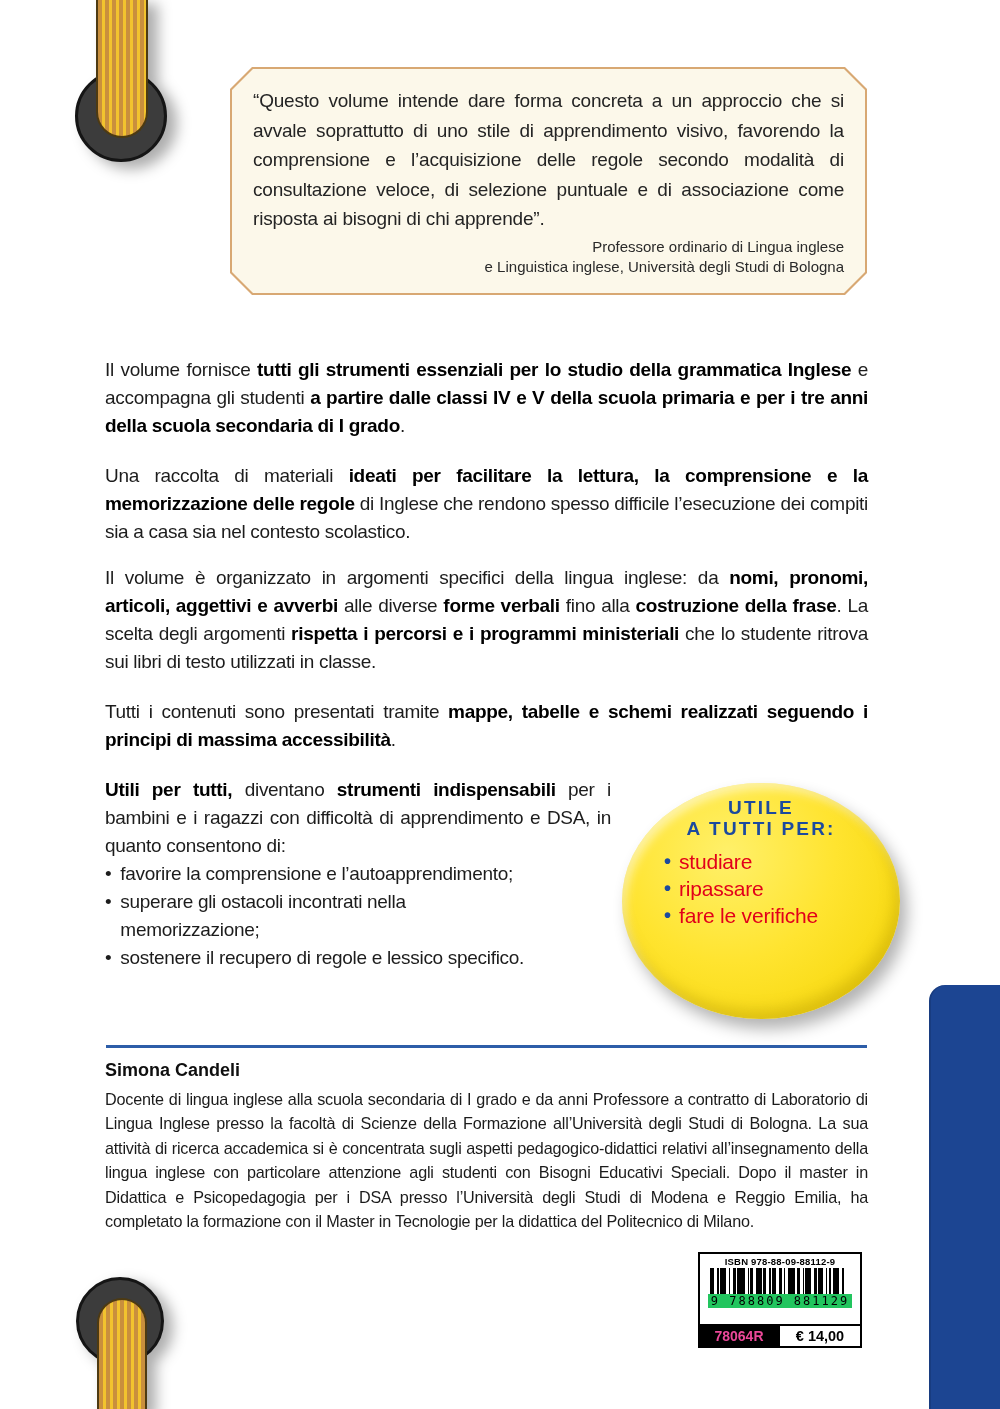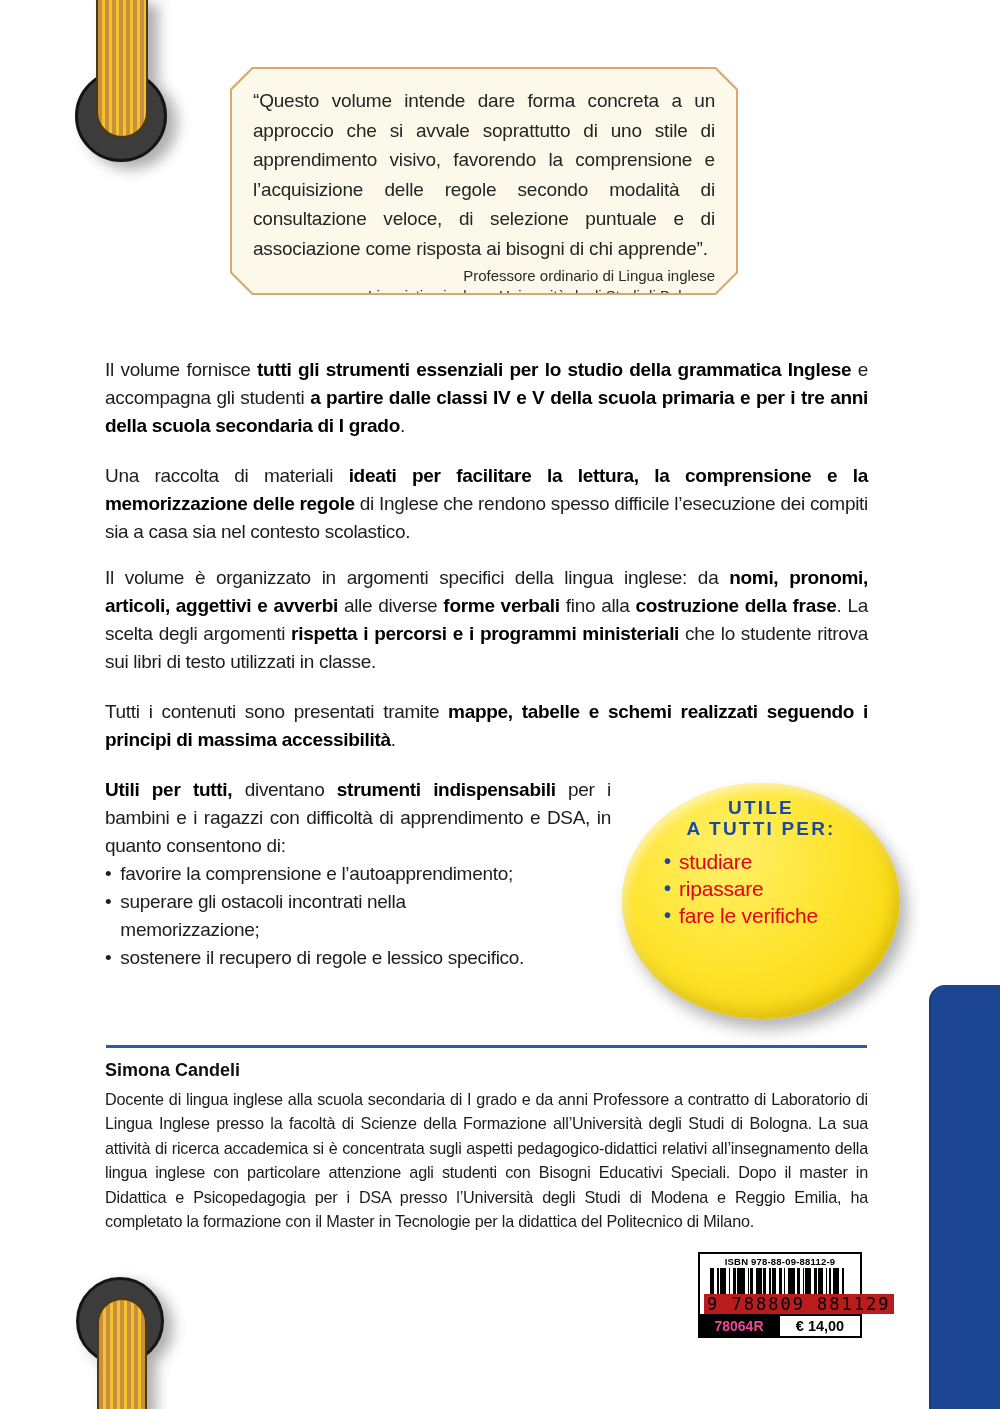--- a/index.html
+++ b/index.html
@@ -32,21 +32,21 @@
   .strap{
     position:absolute;
     background:repeating-linear-gradient(90deg,var(--band-gold) 0 4px,var(--band-stripe) 4px 7px);
     border:2px solid #4d3a12;
   }
   .band-top .strap{left:96px;top:-3px;width:52px;height:141px;border-radius:0 0 26px 26px;border-top:none;}
   .band-bottom .strap{left:97px;top:28px;width:50px;height:115px;border-radius:25px 25px 0 0;border-bottom:none;}
 
   
   .quote-outer{
-    position:absolute;left:230px;top:67px;width:508px;height:228px;
+    position:absolute;left:230px;top:67px;width:637px;height:228px;
     background:var(--quote-border);
     clip-path:polygon(22px 0,calc(100% - 22px) 0,100% 22px,100% calc(100% - 22px),calc(100% - 22px) 100%,22px 100%,0 calc(100% - 22px),0 22px);
   }
   .quote-inner{
     position:absolute;inset:2px;background:var(--quote-bg);
     clip-path:polygon(21px 0,calc(100% - 21px) 0,100% 21px,100% calc(100% - 21px),calc(100% - 21px) 100%,21px 100%,0 calc(100% - 21px),0 21px);
     padding:17px 21px 12px 21px;
   }
   .quote-text{font-size:19px;line-height:29.5px;letter-spacing:-0.2px;text-align:justify;color:#242424;}
   .quote-author{margin-top:14px;text-align:right;font-size:21.5px;font-weight:500;color:#111;}
@@ -91,23 +91,23 @@
     color:#1b1b1b;text-align:justify;
   }
 
   
   .barcode{position:absolute;left:698px;top:1252px;width:164px;background:#fff;border:2px solid #000;}
   .barcode-top{padding:2px 4px 0;}
   .isbn-label{font-size:9.5px;font-weight:700;text-align:center;letter-spacing:0.2px;white-space:nowrap;color:#000;}
   .bars{display:flex;height:36px;margin:1px 6px 0;}
   .bars div{background:#000;height:100%;flex:0 0 auto;}
   .digits{
-    position:relative;width:fit-content;margin:-10px auto 0;background:#b91c1c;padding:0 3px;
+    position:relative;width:fit-content;margin:-10px auto 16px;background:#22c55e;padding:0 3px;
     font-family:"DejaVu Sans Mono","Liberation Mono",monospace;
-    font-size:17px;letter-spacing:2px;white-space:nowrap;color:#000;
+    font-size:12px;letter-spacing:2px;white-space:nowrap;color:#000;
   }
   .barcode-bottom{display:flex;border-top:2px solid #000;height:22px;}
   .code-cell{width:78px;background:#000;color:#ec4899;font-weight:700;font-size:14px;display:flex;align-items:center;justify-content:center;}
   .price-cell{flex:1;background:#fff;color:#000;font-weight:700;font-size:14.5px;display:flex;align-items:center;justify-content:center;border-left:2px solid #000;}
 
   
   .cover-tab{
     position:absolute;left:929px;top:985px;width:71px;height:424px;
     background:var(--accent-blue);border-radius:16px 0 0 0;
     box-shadow:inset 2px 0 0 rgba(0,0,0,.12);

